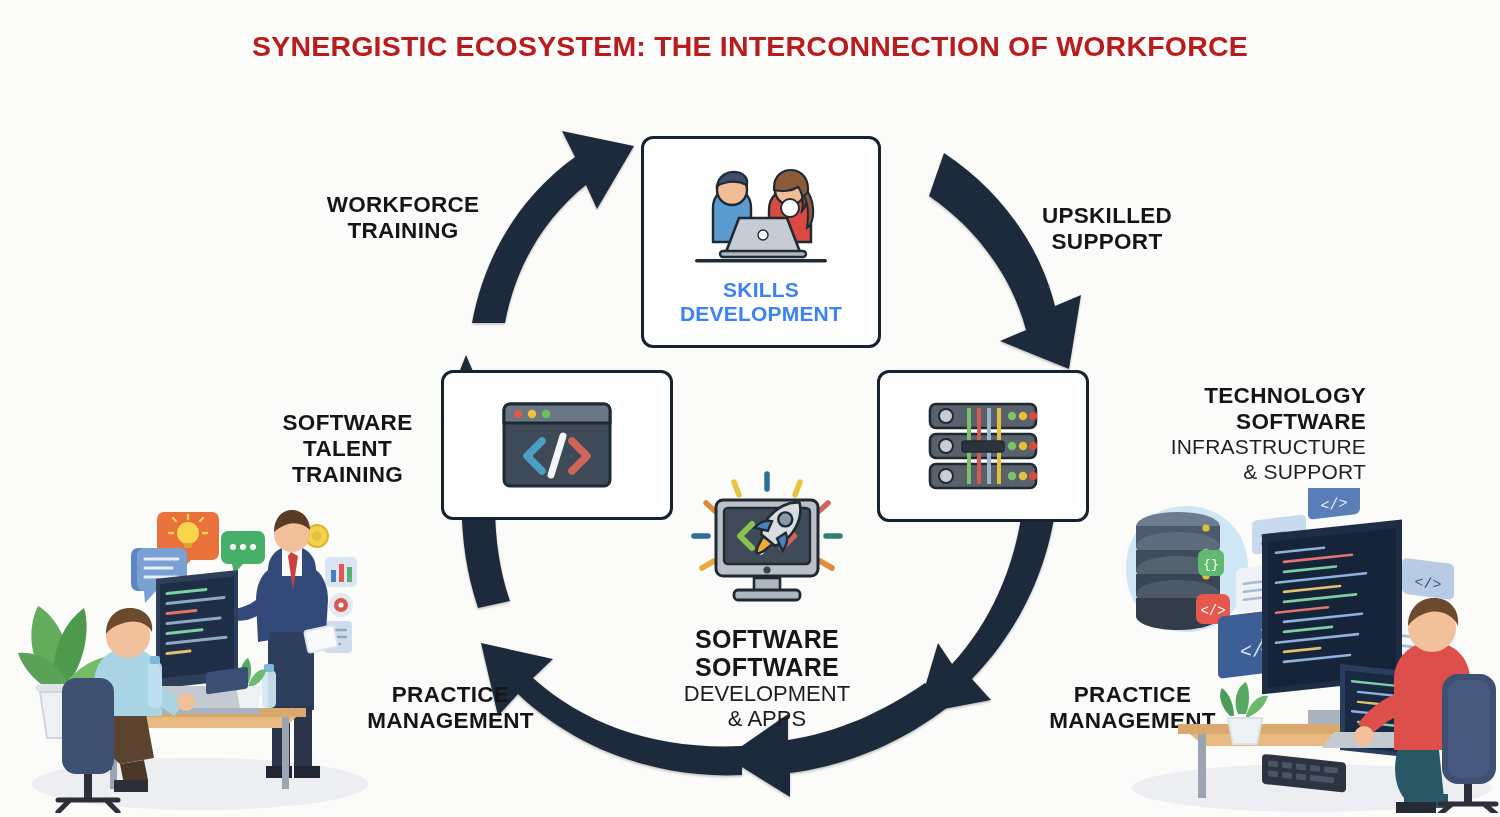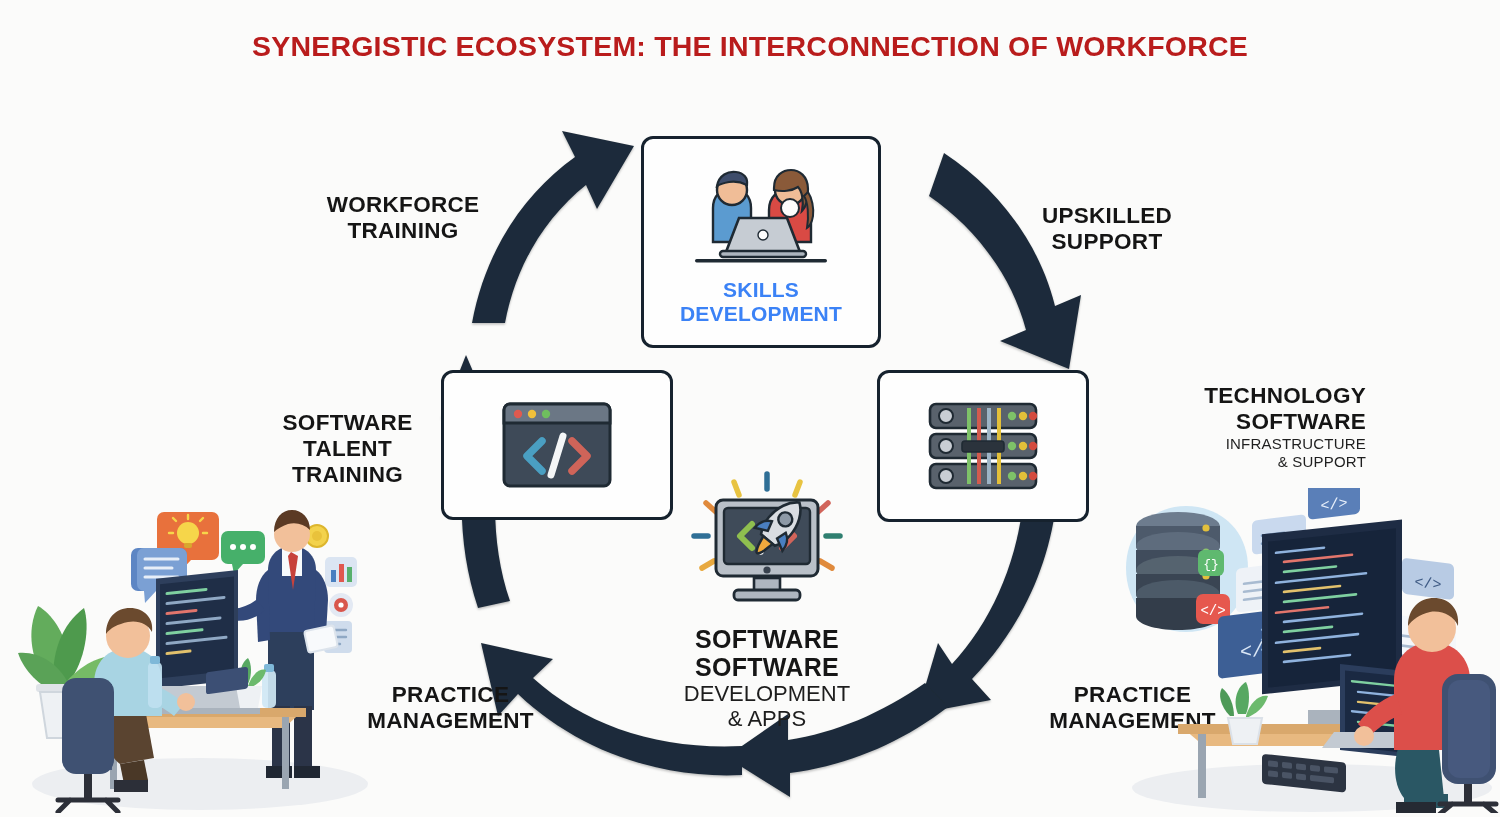--- a/index.html
+++ b/index.html
@@ -36,21 +36,21 @@
   .card-code{left:441px;top:370px;width:232px;height:150px;}
   .card-server{left:877px;top:370px;width:212px;height:152px;}
   .card-label{
     font-size:21px;font-weight:bold;text-align:center;line-height:1.12;
     letter-spacing:.2px;color:#3b82f6;margin-top:4px;
   }
 
   
   .clabel{position:absolute;text-align:center;color:#151515;margin-top:20px;}
   .clabel .main{font-size:22.5px;font-weight:bold;line-height:1.16;letter-spacing:.3px;}
-  .clabel .sub{font-size:15px;font-weight:normal;line-height:1.18;letter-spacing:.2px;color:#1f1f1f;}
+  .clabel .sub{font-size:21px;font-weight:normal;line-height:1.18;letter-spacing:.2px;color:#1f1f1f;}
   .lbl-workforce{left:268px;top:172px;width:270px;}
   .lbl-upskilled{left:982px;top:183px;width:250px;}
   .lbl-software-shapes{left:240px;top:390px;width:215px;}
   .lbl-tech{left:1096px;top:363px;width:270px;text-align:right;}
   .lbl-practice-left{left:318px;top:662px;width:265px;}
   .lbl-practice-right{left:1000px;top:662px;width:265px;}
 
   
   .center-block{position:absolute;left:632px;top:470px;width:270px;text-align:center;}
   .center-caption{margin-top:4px;}

